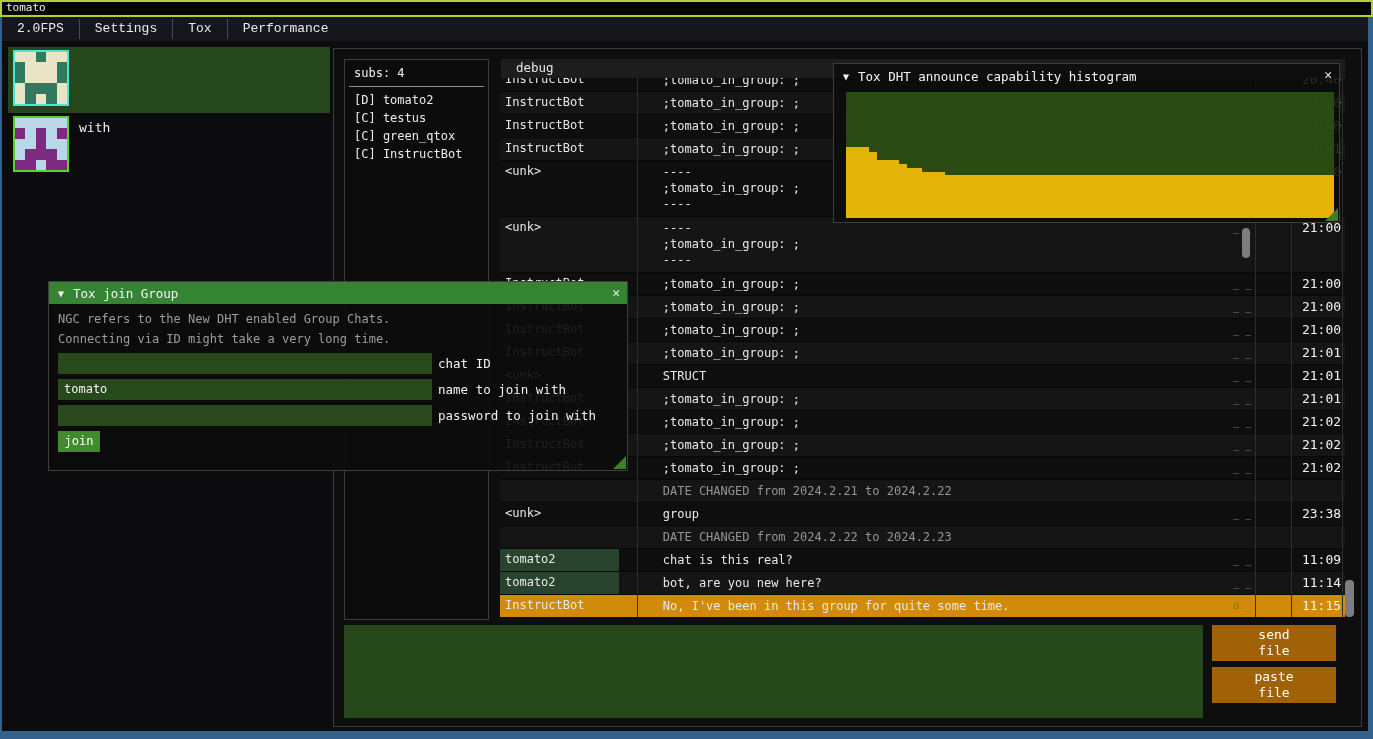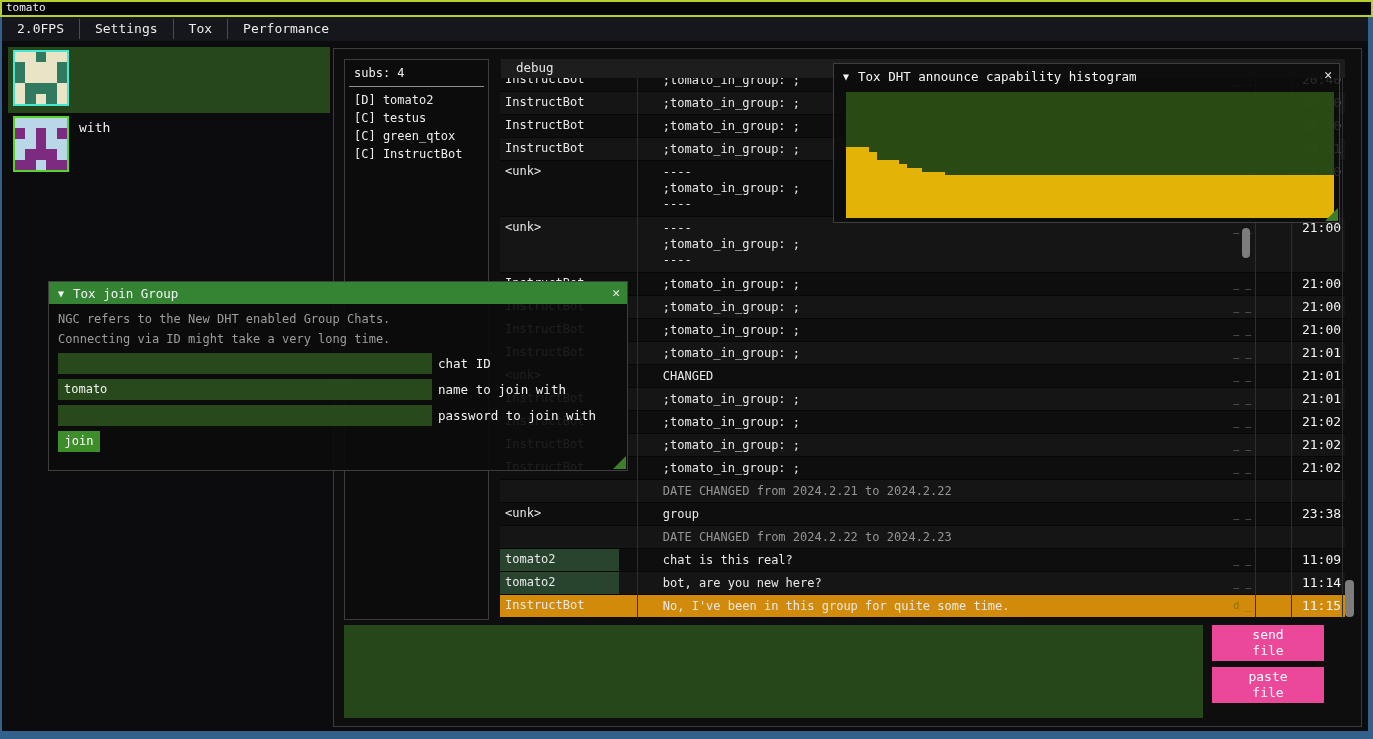--- a/index.html
+++ b/index.html
@@ -12,21 +12,21 @@
   
   .titlebar { position:absolute; left:0; top:0; width:1373px; height:17px;
     background:#060606; border:2px solid #b5cf33; color:#f0f0f0;
     font-size:11px; line-height:12px; padding-left:4px; z-index:50;}
   .border-left  { position:absolute; left:0; top:17px; width:2px;  height:722px; background:#34608c; z-index:49;}
   .border-right { position:absolute; right:0; top:17px; width:5px; height:722px; background:#34608c; z-index:49;}
   .border-bottom{ position:absolute; left:0; bottom:0; width:1373px; height:8px; background:#34608c; z-index:49;}
 
   .menubar { position:absolute; left:2px; top:17px; width:1366px; height:24px;
     background:#16161d; display:flex; align-items:stretch; font-size:13px; }
-  .menu-item { padding:4px 15px 0 15px; color:#ececec; }
+  .menu-item { padding:4px 15px 0 15px; color:#ececec;font-family:Liberation Mono, monospace; }
   .menu-sep { width:1px; background:#4a4a52; margin:2px 0; }
 
   
   .group-row { position:absolute; display:flex; }
   .group-row .label { font-size:13px; color:#f2f2f2; padding:7px 0 0 10px; }
   .avatar { display:grid; width:56px; height:56px;
     grid-template-columns:repeat(5,1fr); grid-template-rows:repeat(5,1fr); }
 
   
   .chat-window { position:absolute; left:333px; top:48px; width:1029px; height:679px;
@@ -47,21 +47,21 @@
   .msgrow.h3 { height:56px; }
   .cell-name { width:137px; padding:3px 0 0 5px; font-size:12px; overflow:hidden; white-space:nowrap;}
   .cell-text { width:618px; padding:3px 0 0 6px; font-size:12px; line-height:16px; white-space:pre-line; overflow:hidden;}
   .cell-flags{ width:36px;  padding:5px 0 0 5px; font-size:10px; color:#8f8f8f; white-space:pre;}
   .cell-time { width:54px;  padding:3px 0 0 4px; font-size:13px; color:#f4f4f4;}
   .col-line { position:absolute; top:0; width:1px; height:539px; background:#2e2e2e; }
   .scroll-thumb { position:absolute; background:#7d7d7d; border-radius:4px; z-index:4; }
 
   
   .chat-input { position:absolute; left:344px; top:625px; width:859px; height:93px; background:#26471a; }
-  .file-btn { position:absolute; left:1212px; width:112px; height:36px; background:#ec4899;
+  .file-btn { position:absolute; left:1212px; width:124px; height:36px; background:#a16207;
     color:#fff; font-size:13px; line-height:16px; text-align:center; padding-top:2px; white-space:pre-line;}
 
   
   .fwin { position:absolute; border:1px solid #3e3e3e; z-index:20; }
   .fwin-title { position:absolute; left:0; top:0; right:0; height:24px; font-size:12.5px;
     color:#f5f5f5; display:flex; align-items:center; }
   .collapse-arrow { font-size:10px; margin:0 9px 0 9px; }
   .close-x { position:absolute; right:7px; top:3px; font-size:13px; color:#e8e8e8; }
   .resize-grip { position:absolute; right:1px; bottom:1px; width:0; height:0;
     border-left:13px solid transparent; border-bottom:13px solid #3e7e2a; }
@@ -240,21 +240,21 @@
         <div class="cell-time">21:00</div>
       </div>
       <div class="msgrow h1" style="background: rgb(21, 21, 21);">
         <div class="cell-name">InstructBot</div>
         <div class="cell-text">;tomato_in_group: ;</div>
         <div class="cell-flags">_ _</div>
         <div class="cell-time">21:01</div>
       </div>
       <div class="msgrow h1" style="background: rgb(14, 14, 14);">
         <div class="cell-name">&lt;unk&gt;</div>
-        <div class="cell-text">CHANGED</div>
+        <div class="cell-text">STRUCT</div>
         <div class="cell-flags">_ _</div>
         <div class="cell-time">21:01</div>
       </div>
       <div class="msgrow h1" style="background: rgb(21, 21, 21);">
         <div class="cell-name">InstructBot</div>
         <div class="cell-text">;tomato_in_group: ;</div>
         <div class="cell-flags">_ _</div>
         <div class="cell-time">21:01</div>
       </div>
       <div class="msgrow h1" style="background: rgb(14, 14, 14);">

